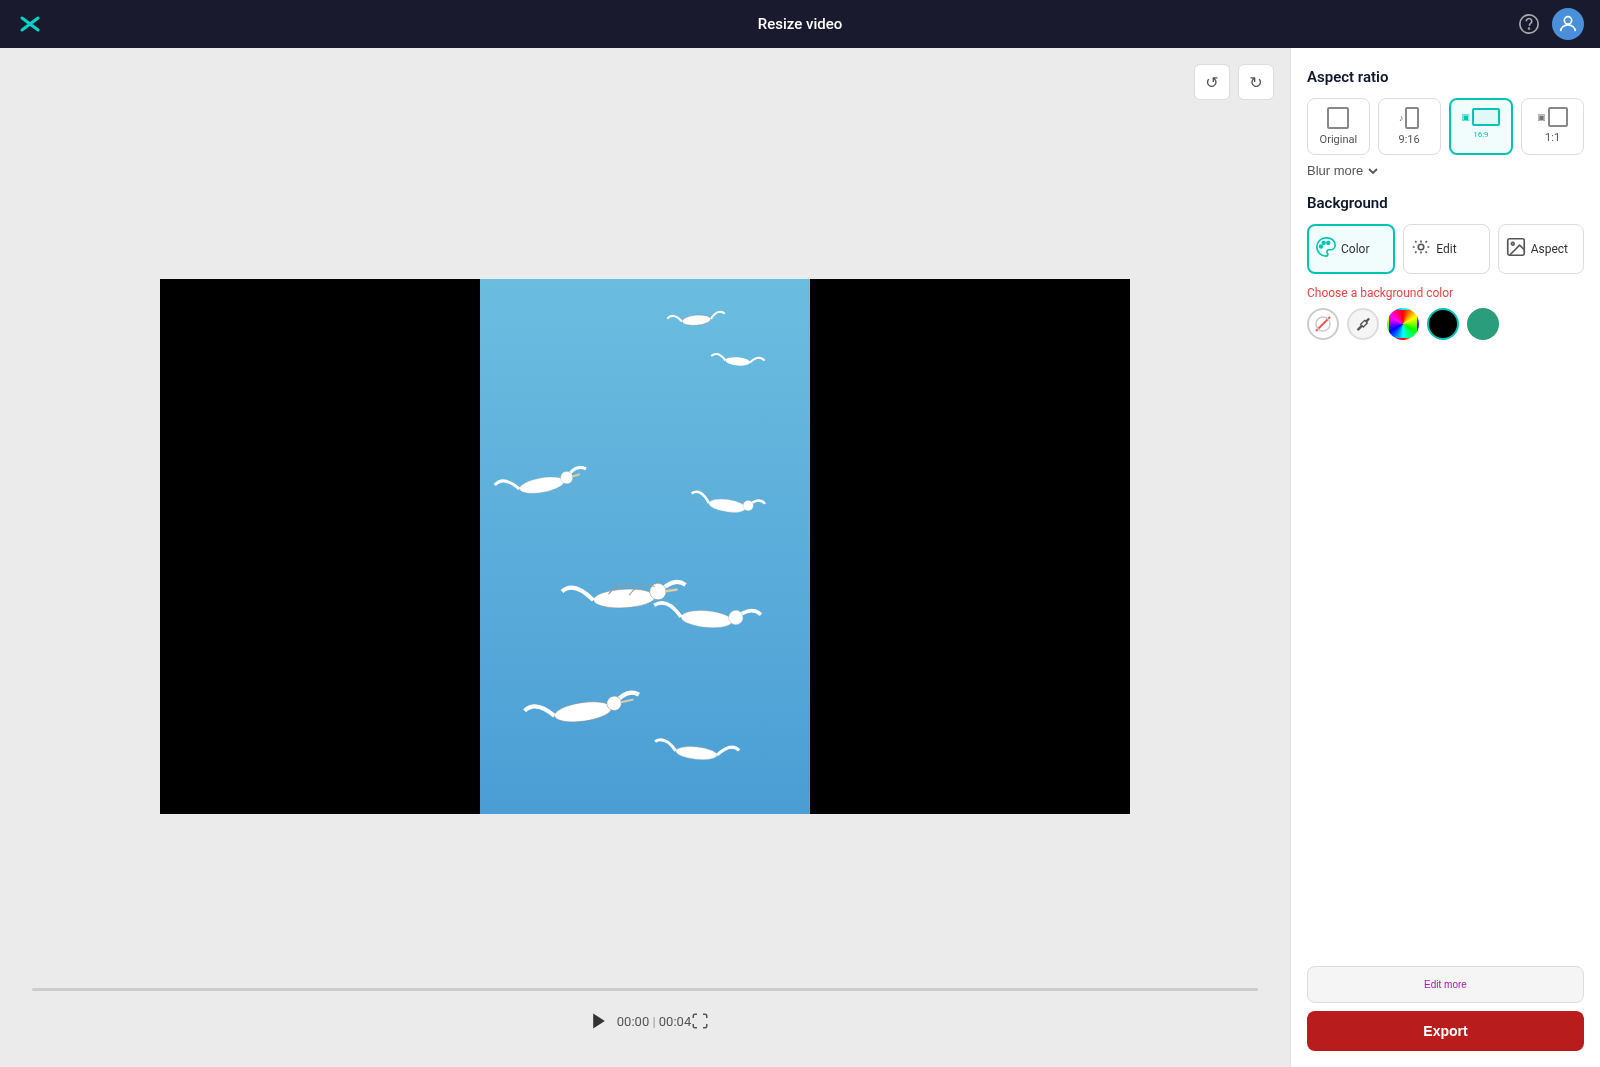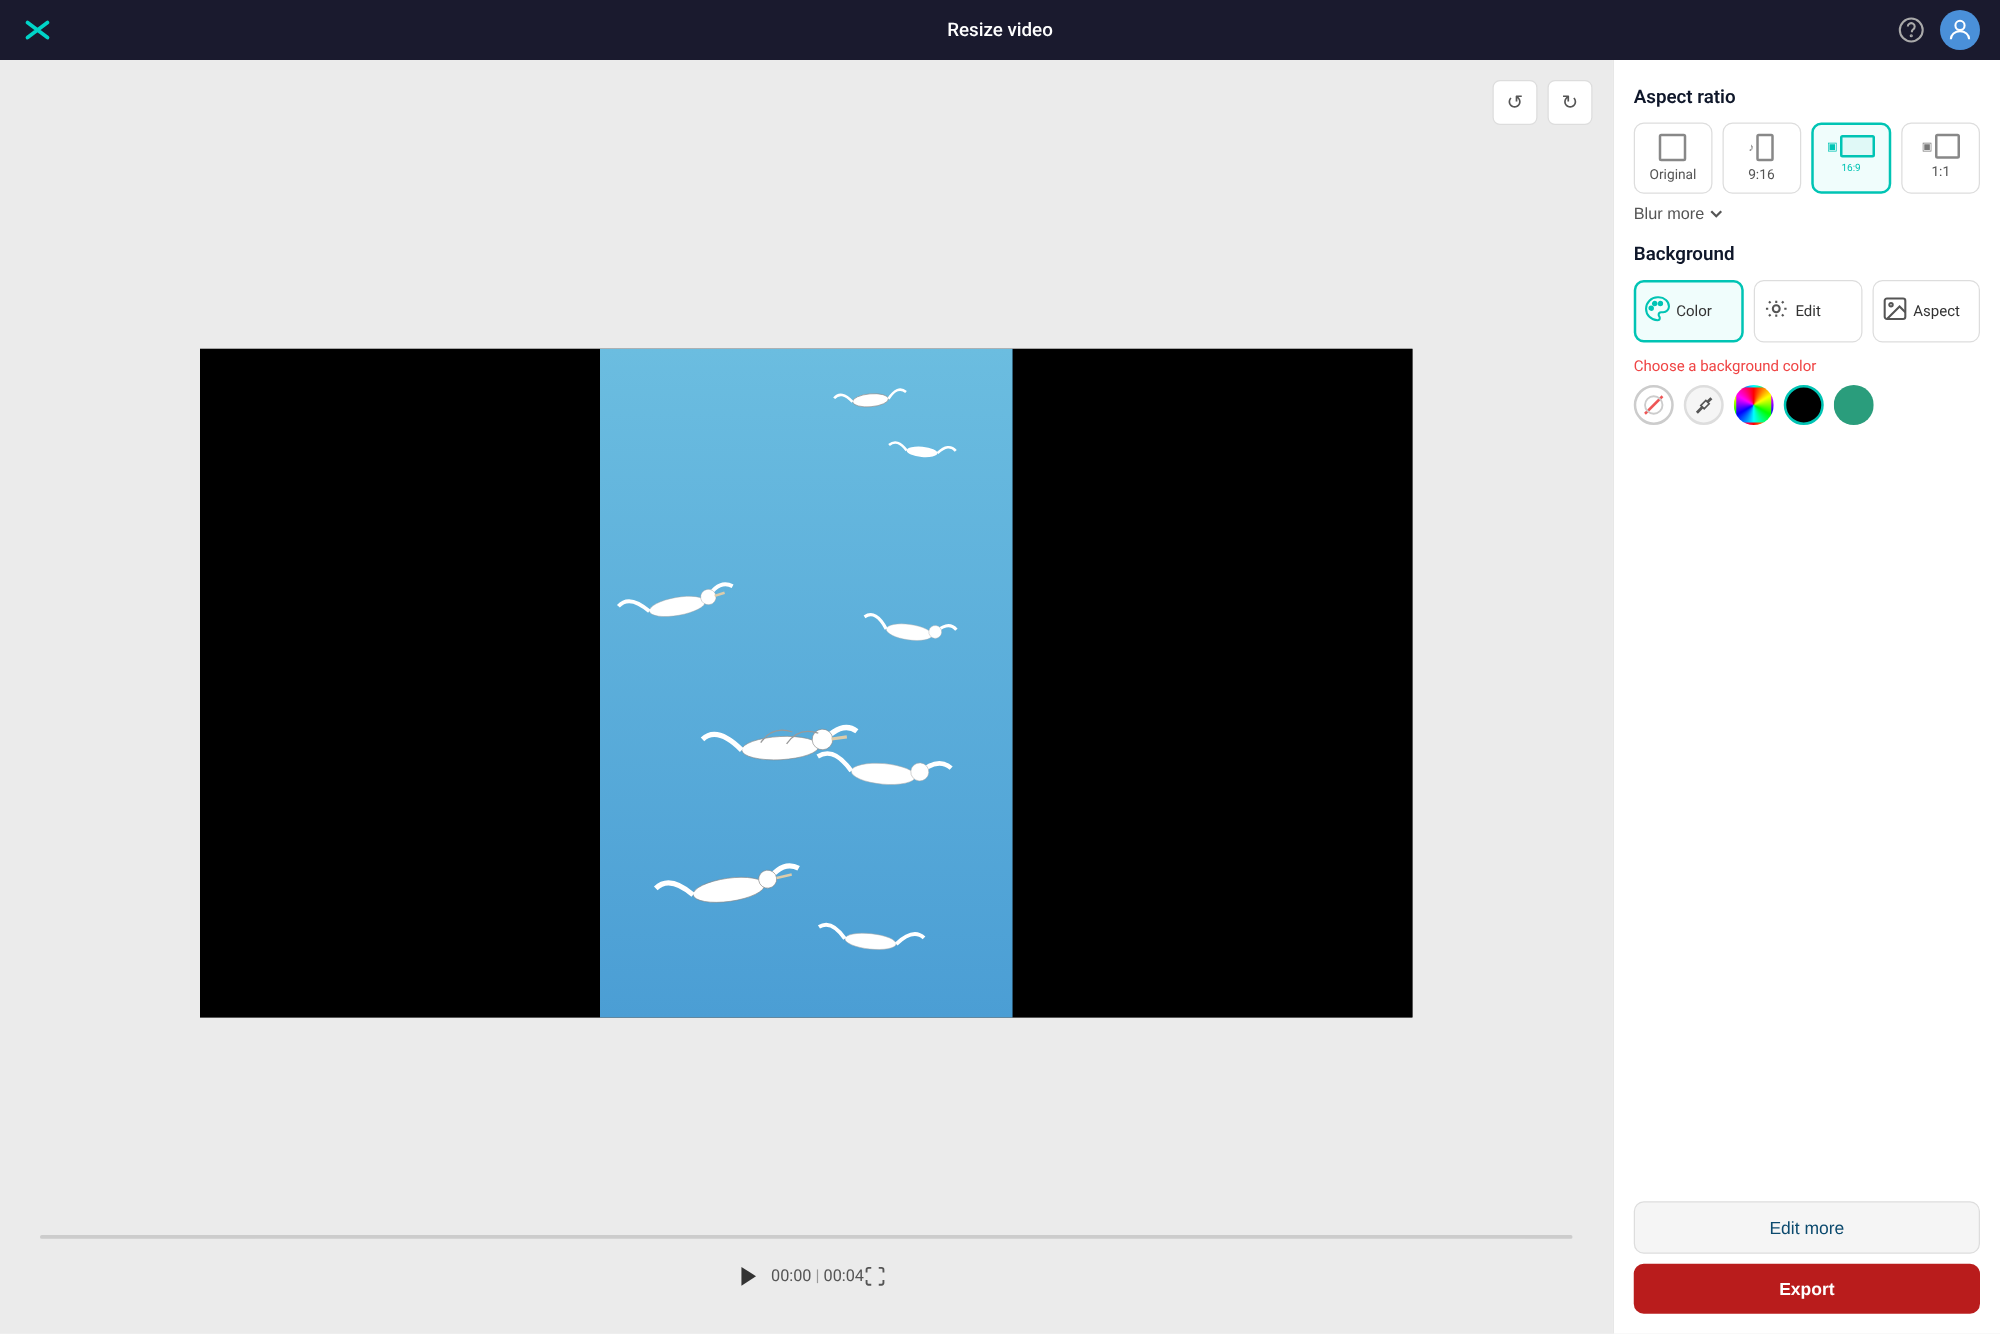--- a/index.html
+++ b/index.html
@@ -315,24 +315,24 @@
       margin-top: auto;
       display: flex;
       flex-direction: column;
       gap: 8px;
     }
     .edit-more-btn {
       background: #f5f5f5;
       border: 1px solid #ddd;
       border-radius: 8px;
       padding: 12px;
-      font-size: 14px;
+      font-size: 10px;
       font-weight: 500;
       cursor: pointer;
-      color: #0c4a6e;
+      color: #a21caf;
       width: 100%;
     }
     .export-btn {
       background: #b91c1c;
       border: none;
       border-radius: 8px;
       padding: 12px;
       font-size: 14px;
       font-weight: 600;
       cursor: pointer;

